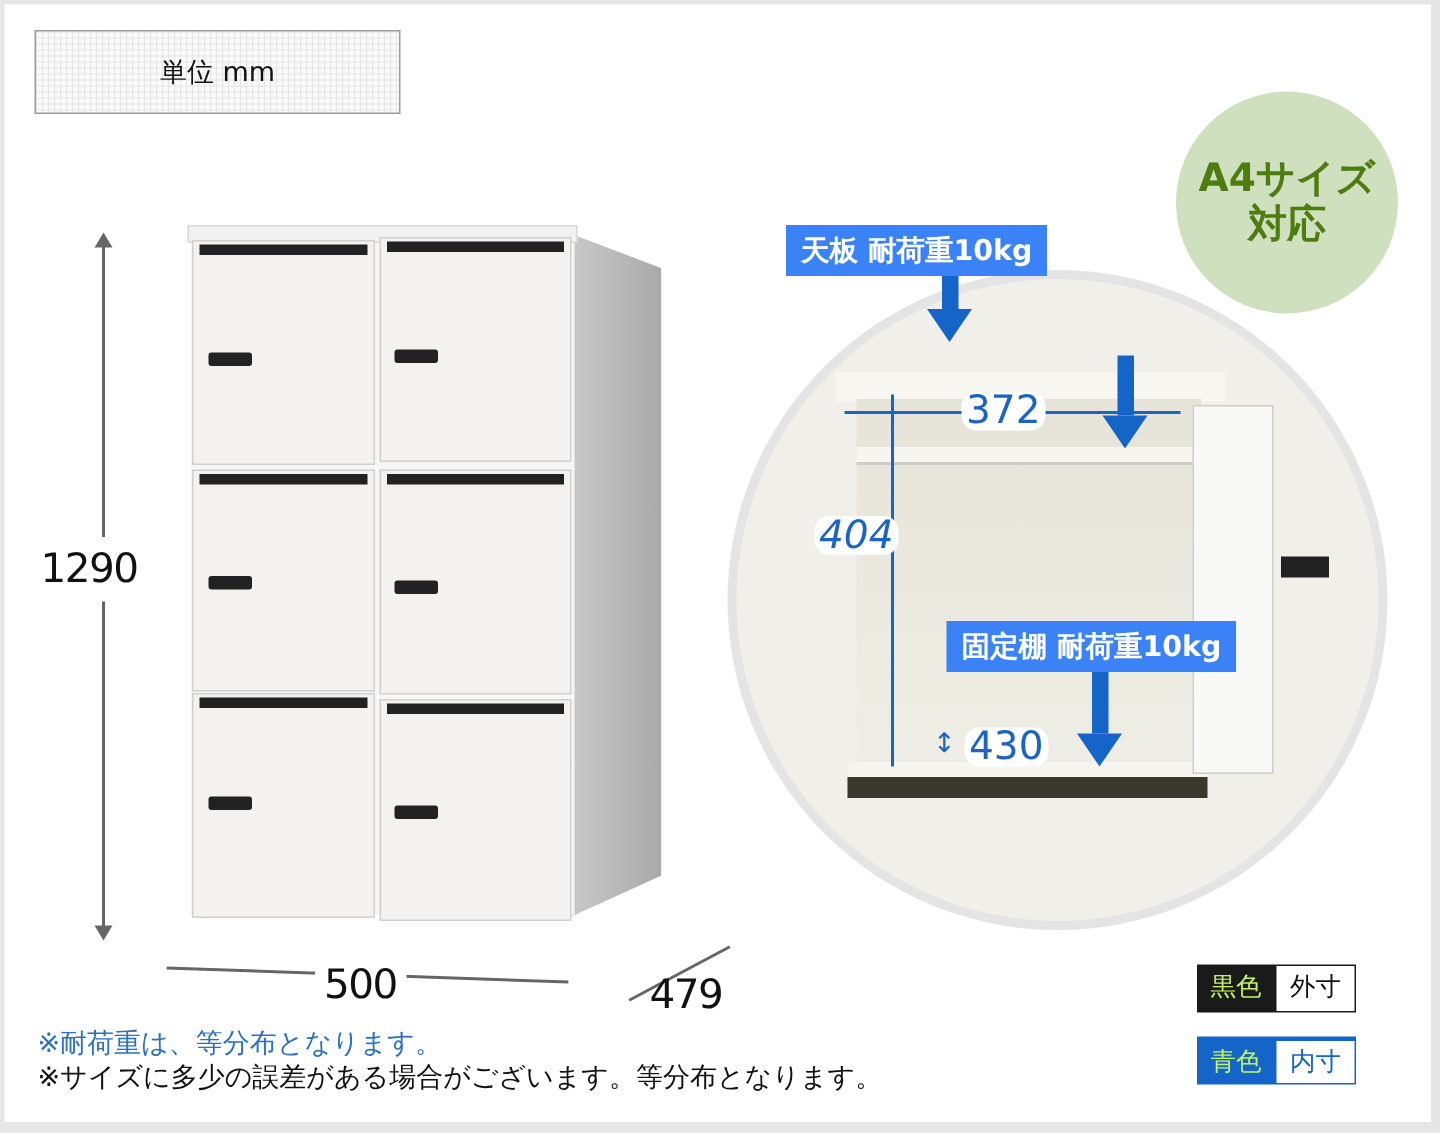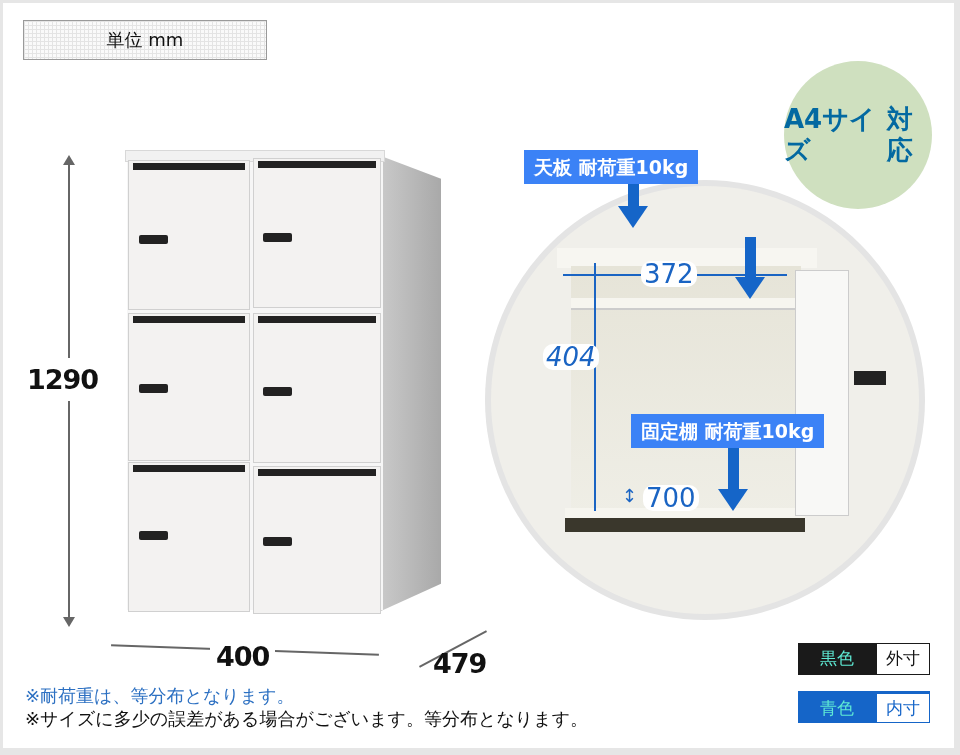--- a/index.html
+++ b/index.html
@@ -1,51 +1,51 @@
 <!DOCTYPE html>
 <html><head>
 <meta charset="utf-8">
 <style>
   html,body{margin:0;padding:0;}
   body{width:960px;height:755px;background:#e6e6e6;position:relative;overflow:hidden;font-family:"DejaVu Sans","Liberation Sans",sans-serif;}
   .canvas{position:absolute;left:3px;top:3px;width:951px;height:745px;background:#ffffff;overflow:hidden;}
-  .unit-box{position:absolute;left:20px;top:17px;width:244px;height:40px;border:1px solid #9a9a9a;box-sizing:border-box;
+  .unit-box{position:absolute;left:20px;top:17px;width:244px;height:56px;border:1px solid #9a9a9a;box-sizing:border-box;
     background-color:#fafafa;
     background-image:linear-gradient(#e4e4e4 1px,transparent 1px),linear-gradient(90deg,#e4e4e4 1px,transparent 1px);
     background-size:4px 4px;display:flex;align-items:center;justify-content:center;font-size:18px;color:#111;}
-  .badge{position:absolute;left:781px;top:58px;width:148px;height:148px;border-radius:50%;background:#cfe0bf;color:#0369a1;
-    display:flex;flex-direction:row;align-items:center;justify-content:center;font-weight:bold;font-size:26px;line-height:1.2;}
+  .badge{position:absolute;left:781px;top:58px;width:148px;height:148px;border-radius:50%;background:#cfe0bf;color:#4d7c0f;
+    display:flex;flex-direction:column;align-items:center;justify-content:center;font-weight:bold;font-size:26px;line-height:1.2;}
   
   .cab{position:absolute;left:120px;top:147px;}
   .cab-top{position:absolute;left:2px;top:0;width:258px;height:10px;background:#f1f1f1;border:1px solid #d8d8d8;}
   .cab-side{position:absolute;left:258px;top:6px;width:60px;height:455px;background:linear-gradient(90deg,#c9c9c9,#a9a9a9);
     clip-path:polygon(0 0,100% 5%,100% 94%,0 100%);}
   .cab-body{position:absolute;left:4px;top:8px;width:256px;height:452px;background:#f6f6f6;}
   .door{position:absolute;background:#f3f2f1;border:1px solid #d0d0d0;box-sizing:border-box;}
   .door .slot{position:absolute;left:4px;top:2px;right:4px;height:7px;background:#222;}
   .door .lock{position:absolute;width:29px;height:9px;background:#222;border-radius:2px;}
   
   .vline{position:absolute;width:2px;background:#666;}
   .hline{position:absolute;height:2px;background:#666;}
-  .dim-txt{position:absolute;font-size:27px;color:#111;background:#fff;letter-spacing:-1px;font-weight:bold;}
+  .dim-txt{position:absolute;font-size:27px;color:#111;background:#fff;letter-spacing:-1px;}
   
   .circle{position:absolute;left:482px;top:177px;width:440px;height:440px;border-radius:50%;background:#e4e4e4;overflow:hidden;}
   .circle-inner{position:absolute;left:6px;top:6px;width:428px;height:428px;border-radius:50%;background:#f0efea;overflow:hidden;}
   .interior{position:absolute;left:80px;top:80px;width:230px;height:250px;background:linear-gradient(#e6e4d8,#efeee6);}
   .shelf{position:absolute;background:#f6f5ef;border-bottom:2px solid #ccc;}
   .label{position:absolute;background:#3b82f6;color:#fff;font-size:19px;padding:0 10px;height:34px;line-height:34px;white-space:nowrap;font-weight:bold;}
   .arrow-down{position:absolute;width:0;height:0;border-left:15px solid transparent;border-right:15px solid transparent;border-top:22px solid #1565c8;}
   .arrow-stem{position:absolute;width:11px;background:#1565c8;}
   .blue-dim{position:absolute;color:#1a64c3;font-size:26px;background:#fff;border-radius:10px;padding:0 3px;line-height:26px;}
   .blue-line{position:absolute;background:#1a64c3;}
   .notes{position:absolute;left:22px;top:681px;font-size:18px;line-height:23px;}
   .note-blue{color:#2c70c2;}
   .note-black{color:#111;}
   .legend{position:absolute;left:795px;display:flex;height:32px;box-sizing:border-box;font-size:17px;}
-  .legend .k{color:#5eead4;padding:0 22px;line-height:30px;}
+  .legend .k{color:#bef264;padding:0 9px;line-height:30px;}
   .legend .v{background:#fff;padding:0 9px;line-height:28px;margin:1px;}
 </style>
 </head>
 <body>
 
 <div class="canvas">
 
   <div class="unit-box">
       <span>単位 mm</span>
     </div>
@@ -84,21 +84,21 @@
         <div class="slot"></div>
         <div class="lock" style="left:10px;top:68px;"></div>
       </div>
     <div class="door" style="left:130px;top:316px;width:128px;height:148px;">
         <div class="slot"></div>
         <div class="lock" style="left:9px;top:70px;"></div>
       </div>
   </div>
 
   <div class="hline" style="left:108px;top:646px;width:268px;transform:rotate(2deg);"></div>
-  <div class="dim-txt" style="left:207px;top:638px;padding:0 6px;">400</div>
+  <div class="dim-txt" style="left:207px;top:638px;padding:0 6px;">500</div>
 
   <div class="hline" style="left:412px;top:645px;width:76px;transform:rotate(-28deg);"></div>
   <div class="dim-txt" style="left:430px;top:645px;background:transparent;">479</div>
 
   <div class="circle">
     <div class="circle-inner">
       <div style="position:absolute;left:66px;top:62px;width:260px;height:20px;background:#f7f6f1;"></div>
       <div class="interior"></div>
       <div class="shelf" style="left:80px;top:112px;width:230px;height:10px;"></div>
       <div class="shelf" style="left:74px;top:322px;width:240px;height:10px;"></div>
@@ -107,21 +107,21 @@
         <div style="position:absolute;left:58px;top:100px;width:32px;height:14px;background:#222;"></div>
       </div>
     </div>
   </div>
 
   <div class="blue-line" style="left:560px;top:271px;width:224px;height:2px;"></div>
   <div class="blue-dim" style="left:638px;top:258px;">372</div>
   <div class="blue-line" style="left:591px;top:260px;width:2px;height:248px;"></div>
   <div class="blue-dim" style="left:540px;top:341px;font-style:italic;">404</div>
   <div style="position:absolute;left:619px;top:482px;color:#1a64c3;font-size:18px;">↕</div>
-  <div class="blue-dim" style="left:640px;top:482px;">700</div>
+  <div class="blue-dim" style="left:640px;top:482px;">430</div>
 
   <div class="label" style="left:521px;top:147px;">天板 耐荷重10kg</div>
   <div class="arrow-stem" style="left:625px;top:181px;height:22px;"></div>
   <div class="arrow-down" style="left:615px;top:203px;"></div>
 
   <div class="arrow-stem" style="left:742px;top:234px;height:40px;"></div>
   <div class="arrow-down" style="left:732px;top:274px;"></div>
 
   <div class="label" style="left:628px;top:411px;">固定棚 耐荷重10kg</div>
   <div class="arrow-stem" style="left:725px;top:445px;height:41px;"></div>

